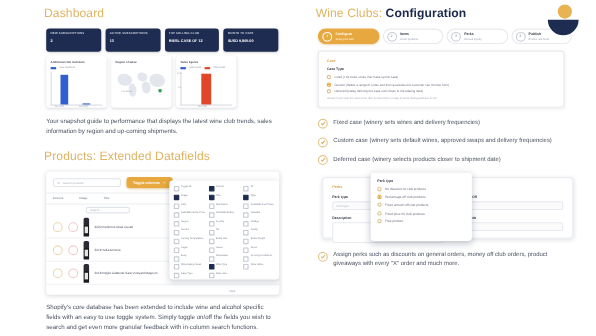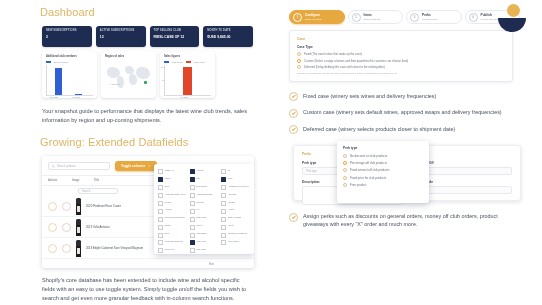--- a/index.html
+++ b/index.html
@@ -227,21 +227,21 @@
         </div>
         <div style="position:relative;height:5px">
           <span class="axlabel" style="left:16px;top:0">Feb 2021</span>
         </div>
       </div>
 
     </div>
 
     <p class="body">Your snapshot guide to performance that displays the latest wine club trends, sales information by region and up-coming shipments.</p>
 
-    <h2 class="sect" style="margin-top:11px">Growing: Extended Datafields</h2>
+    <h2 class="sect" style="margin-top:11px">Products: Extended Datafields</h2>
 
     <div class="shot">
       <div class="shot-top">
         <div class="searchbox">
           <svg width="3" height="3" viewBox="0 0 10 10">
               <circle cx="4" cy="4" r="3" fill="none" stroke="#b5bac5" stroke-width="1.4"></circle>
               <line x1="6.2" y1="6.2" x2="9" y2="9" stroke="#b5bac5" stroke-width="1.4"></line>
             </svg>
           <span class="t">Search products</span>
         </div>
@@ -425,20 +425,21 @@
     <p class="body" style="margin-top:8px">Shopify's core database has been extended to include wine and alcohol specific fields with an easy to use toggle system. Simply toggle on/off the fields you wish to search and get even more granular feedback with in-column search functions.</p>
   </div>
 
   <div class="col col-right">
 
     <div class="logo">
       <div class="dot"></div>
       <div class="bowl"></div>
     </div>
 
+    <h2 class="sect"><span>Wine Clubs: </span><b>Configuration</b></h2>
 
     <div class="stepper">
       <div class="step active">
         <span class="num">1</span>
         <span>
           <span class="st" style="display:block">Configure</span>
           <span class="ss" style="display:block">Setup your club</span>
         </span>
       </div>
       <div class="step">

